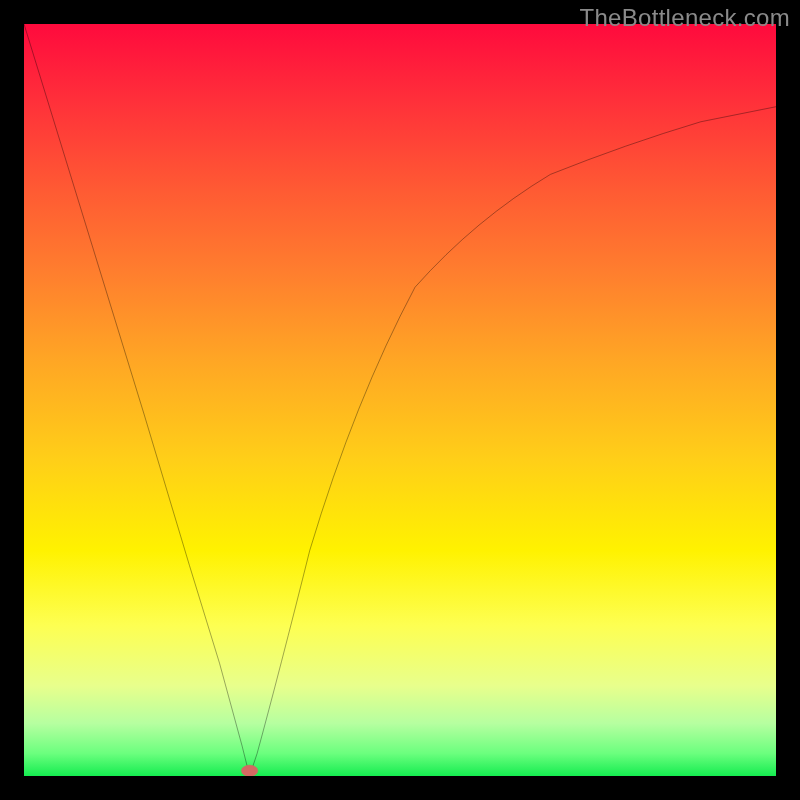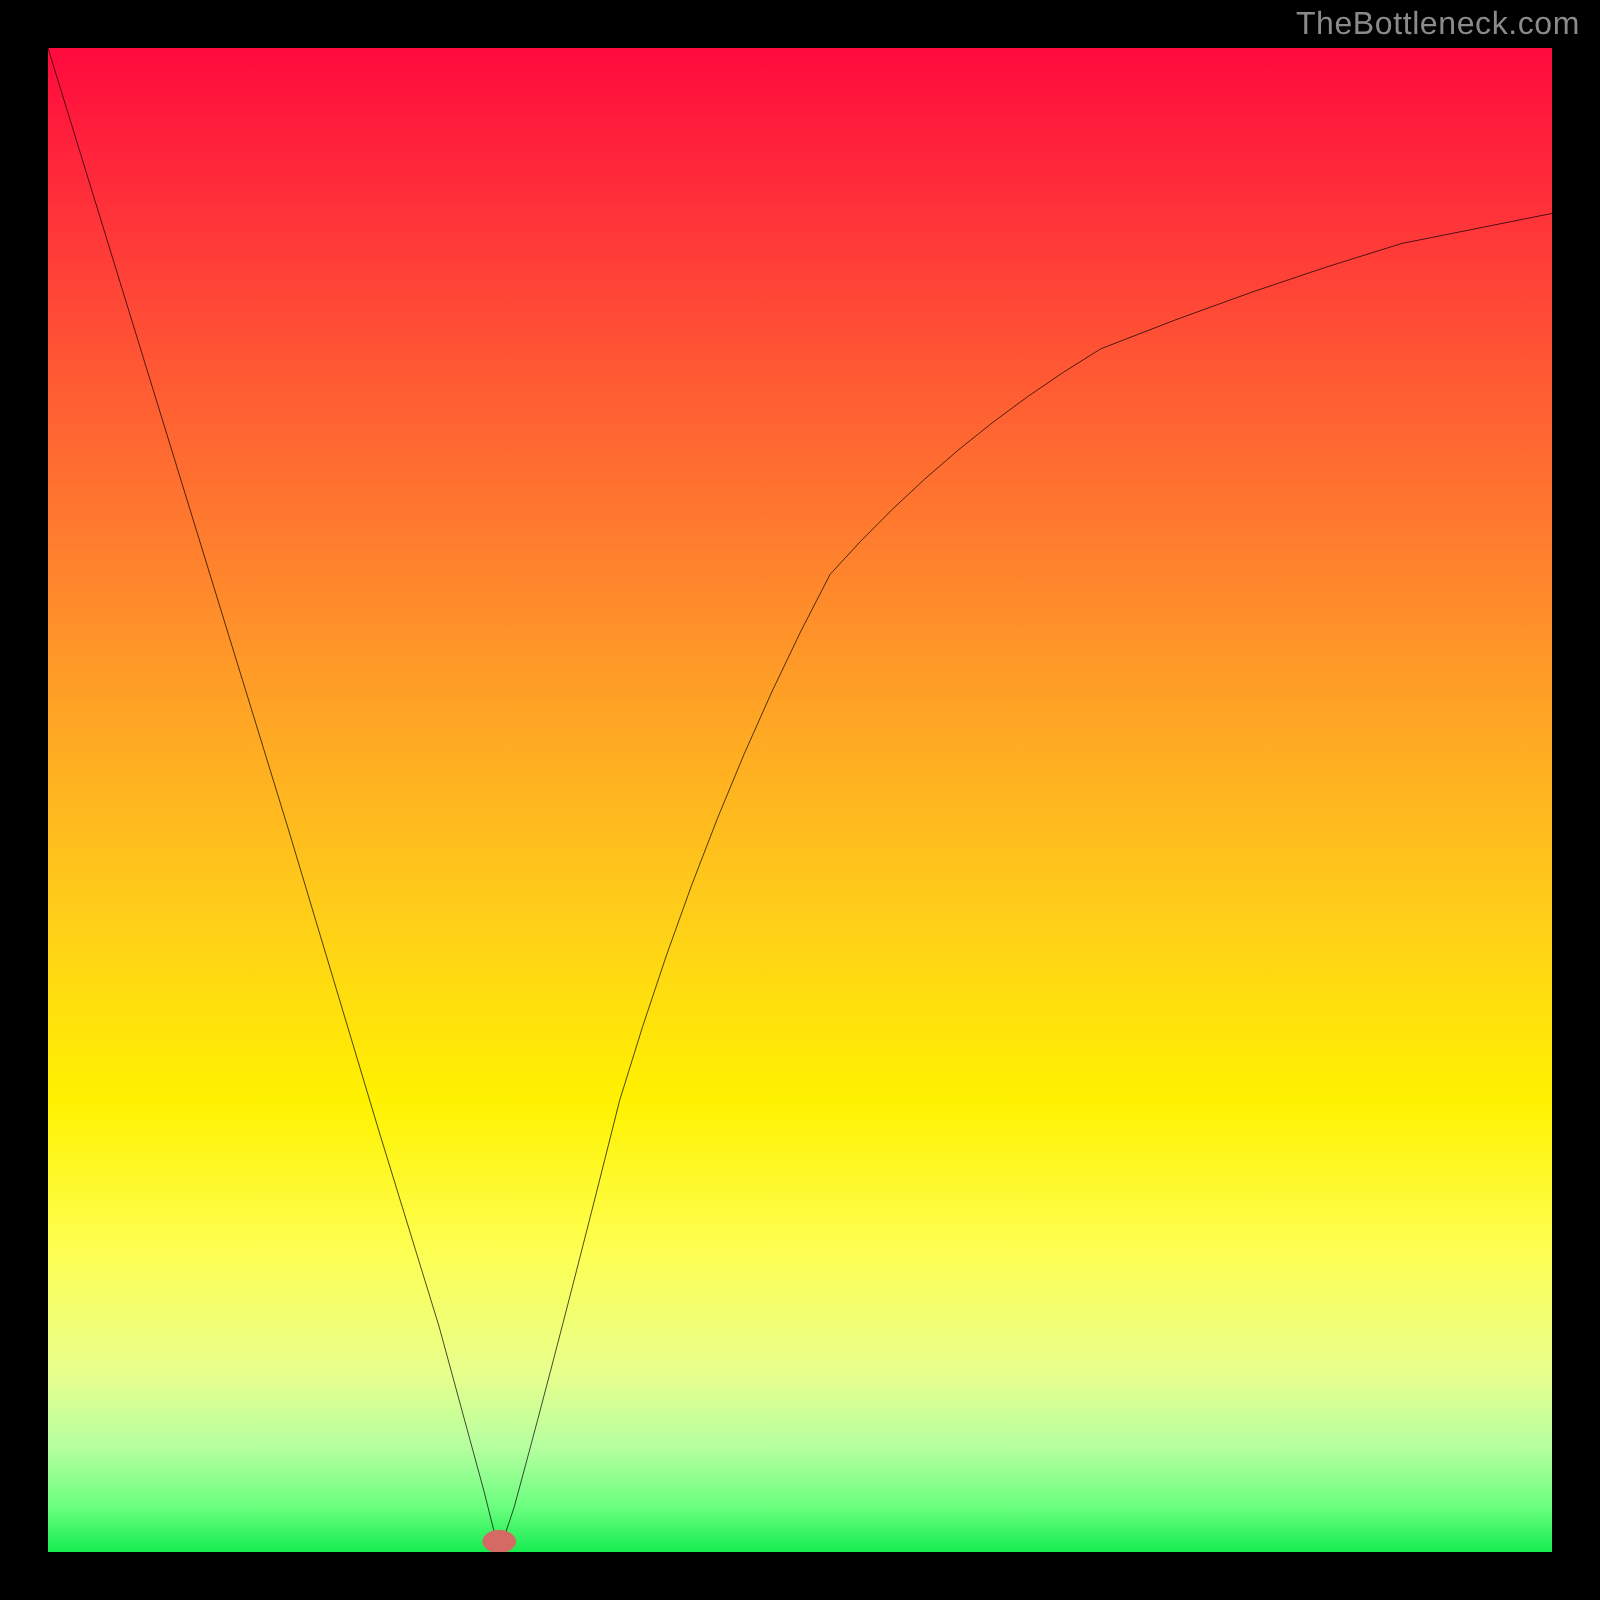--- a/index.html
+++ b/index.html
@@ -44,21 +44,21 @@
   .svg-layer {
     position: absolute;
     left: 0;
     top: 0;
   }
   .source-label {
     position: absolute;
     top: 4px;
     right: 10px;
     color: #8a8a8a;
-    font-size: 16px;
+    font-size: 24px;
     font-weight: 500;
     letter-spacing: 0.3px;
     user-select: none;
   }
 </style>
 </head>
 <body>
 
 <div class="frame">
 

